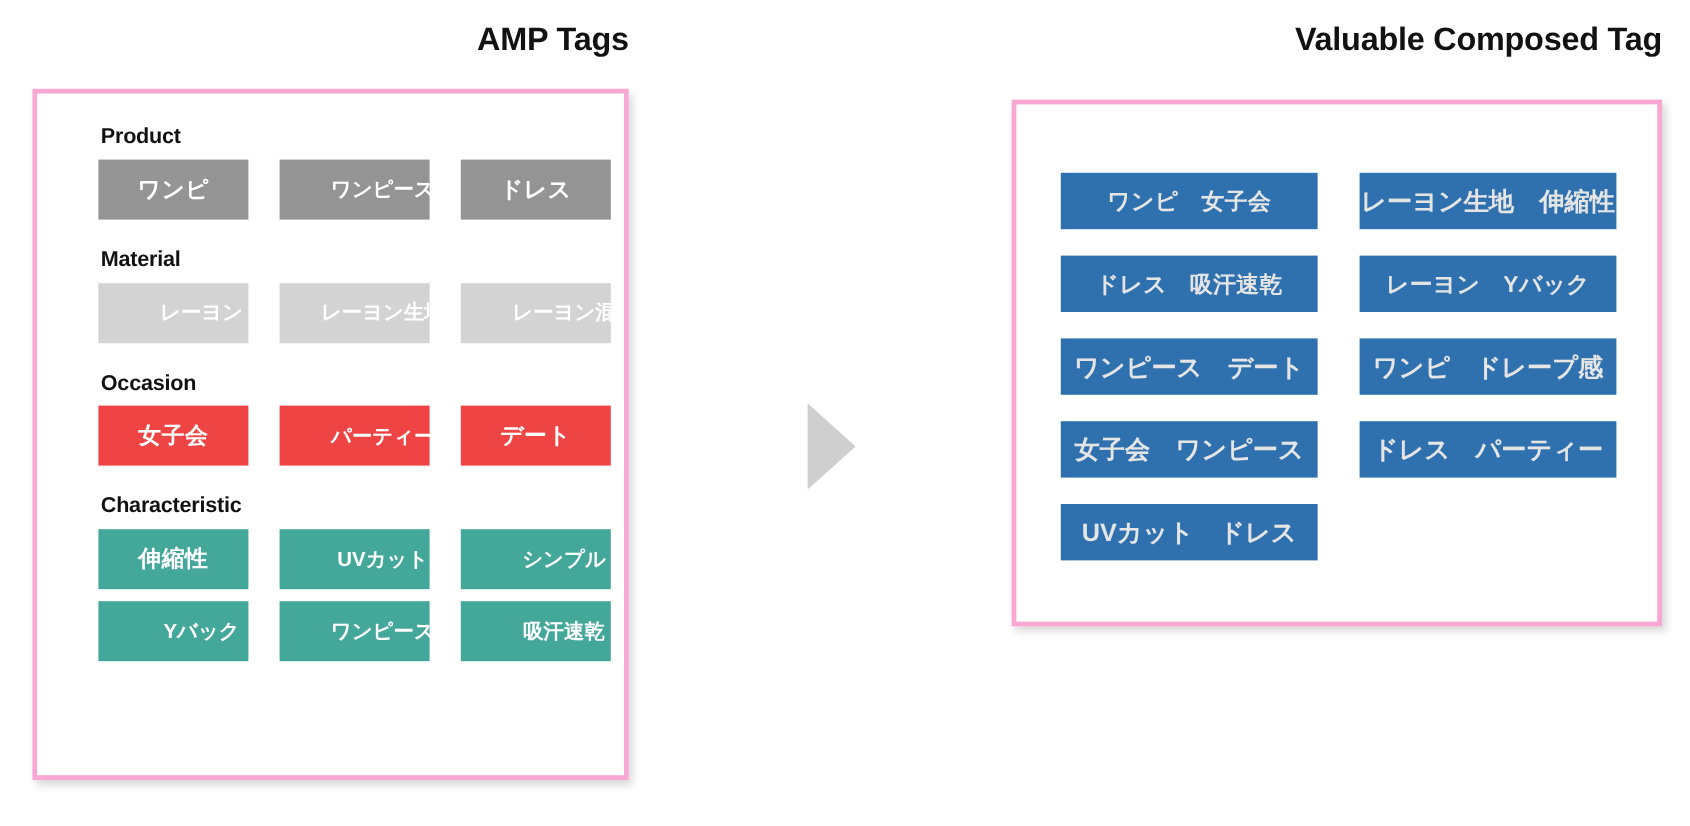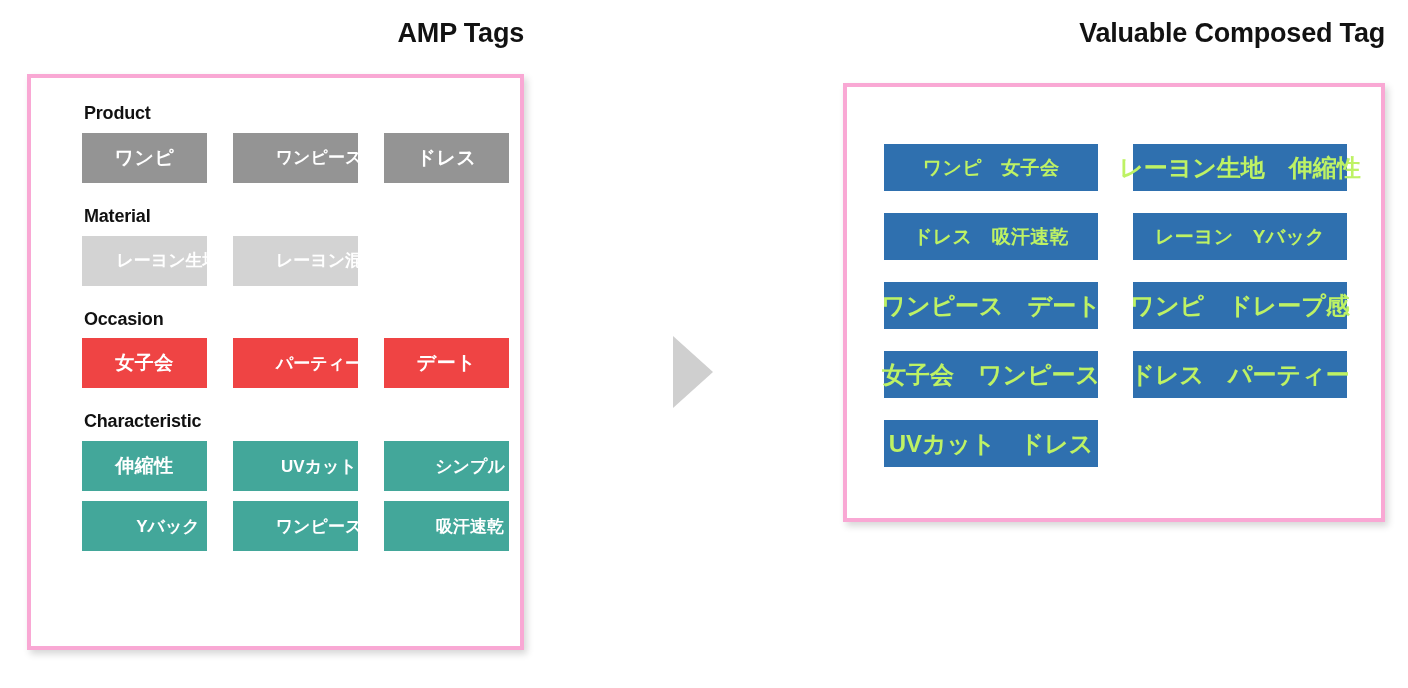--- a/index.html
+++ b/index.html
@@ -102,31 +102,31 @@
     left: 37px;   
     top: 57px;    
     display: grid;
     grid-template-columns: 214px 214px;
     column-gap: 35px;
     row-gap: 22px;
   }
   .ctag {
     height: 47px;
     background: #2f70af;
-    color: #bef264;
+    color: #e5e5e5;
     display: flex;
     align-items: center;
     justify-content: center;
     font-size: 19px;
     font-weight: bold;
     letter-spacing: 0.3px;
     white-space: nowrap;
     box-sizing: border-box;
   }
-  .ctag.size-sm { font-size: 24px; letter-spacing: 0px; }
+  .ctag.size-sm { font-size: 21px; letter-spacing: 0px; }
 </style>
 </head>
 <body>
 
 <div class="panel-title" id="title-left">AMP Tags</div>
 
 <div class="panel" id="panel-left">
   <div class="amp-groups">
 
     <div class="amp-group">
@@ -134,20 +134,21 @@
       <div class="tag-grid">
         <div class="tag tag-product">ワンピ</div>
         <div class="tag tag-product size-sm">ワンピース</div>
         <div class="tag tag-product">ドレス</div>
       </div>
     </div>
 
     <div class="amp-group">
       <div class="group-label">Material</div>
       <div class="tag-grid">
+        <div class="tag tag-material size-sm">レーヨン</div>
         <div class="tag tag-material size-sm">レーヨン生地</div>
         <div class="tag tag-material size-sm">レーヨン混</div>
       </div>
     </div>
 
     <div class="amp-group">
       <div class="group-label">Occasion</div>
       <div class="tag-grid">
         <div class="tag tag-occasion">女子会</div>
         <div class="tag tag-occasion size-sm">パーティー</div>

